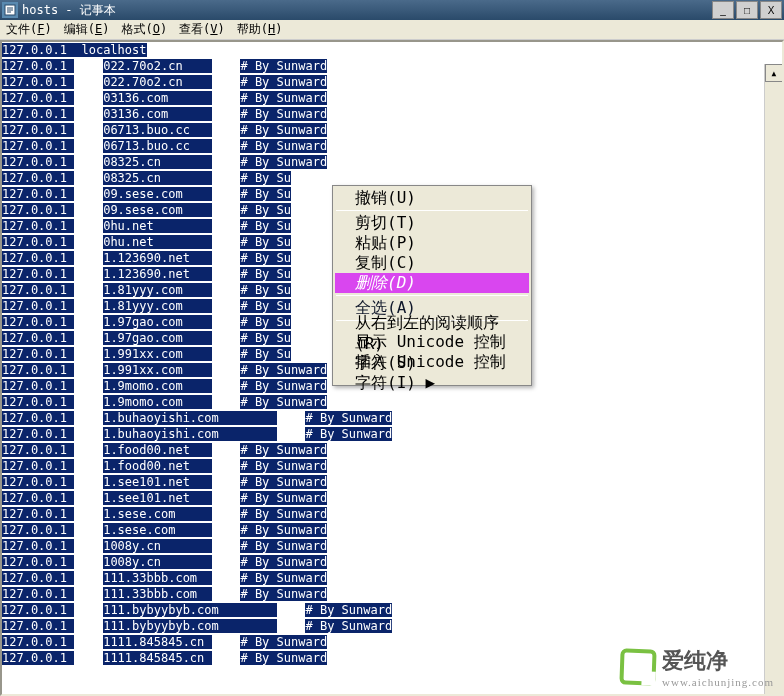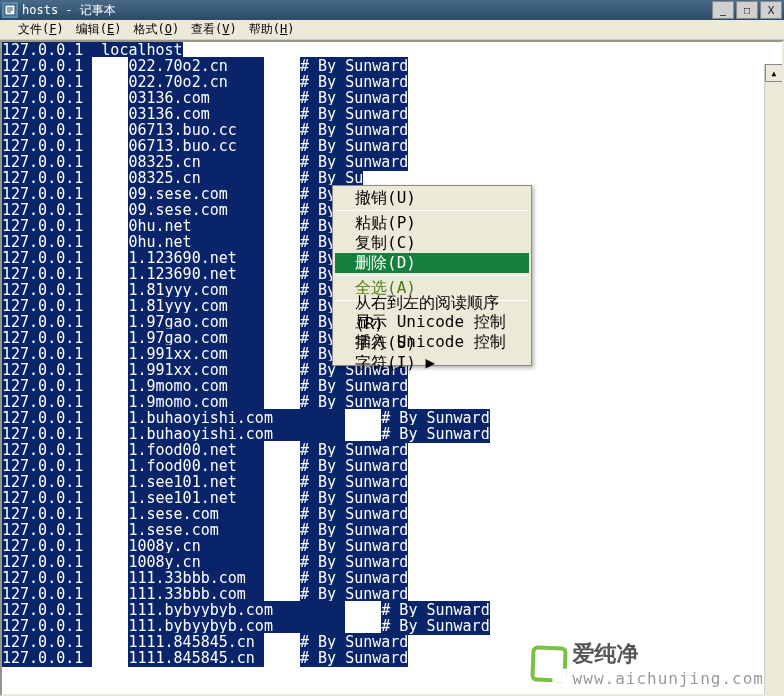--- a/index.html
+++ b/index.html
@@ -7,45 +7,45 @@
   
   .window { width: 784px; background: #fff; }
   
   .titlebar { height: 20px; background: linear-gradient(to bottom, #4a6a8a, #2a4a6a); display: flex; align-items: center; padding: 0 2px; color: #fff; font-size: 12px; }
   .titlebar-icon { width: 16px; height: 16px; background: #5a8ab0; margin-right: 4px; display: flex; align-items: center; justify-content: center; }
   .titlebar-icon svg { width: 12px; height: 12px; }
   .titlebar-text { flex: 1; }
   .titlebar-btns { display: flex; gap: 2px; }
   .titlebar-btn { width: 22px; height: 18px; background: #d0d0d0; border: 1px solid #888; display: flex; align-items: center; justify-content: center; font-family: Arial; font-size: 10px; color: #000; }
   
-  .menubar { height: 20px; background: #ece9d8; display: flex; align-items: center; padding: 0 12px; border-bottom: 1px solid #ccc; }
+  .menubar { height: 20px; background: #ece9d8; display: flex; align-items: center; padding: 0 0; border-bottom: 1px solid #ccc; }
   .menu-item { padding: 2px 6px; cursor: default; }
   .menu-item u { text-decoration: underline; }
   
   .content { background: #fff; position: relative; height: 656px; border: 2px inset #ece9d8; overflow: hidden; }
-  .text-area { padding: 0; font-family: "Fixedsys", "Consolas", monospace; font-size: 15px; line-height: 16px; white-space: pre; position: relative; }
+  .text-area { padding: 0; font-family: "Fixedsys", "Consolas", monospace; font-size: 12px; line-height: 16px; white-space: pre; position: relative; }
   .line { display: block; height: 16px; }
   .sel { background: #0a246a; color: #fff; }
   .nosel { background: #fff; color: #000; }
   
   .context-menu { position: absolute; left: 332px; top: 185px; width: 200px; background: #ece9d8; border: 1px solid #888; box-shadow: 2px 2px 4px rgba(0,0,0,0.3); z-index: 100; padding: 2px; }
   .cm-item { height: 20px; display: flex; align-items: center; padding: 0 20px 0 20px; font-size: 16px; cursor: default; }
-  .cm-item.disabled { color: #4d7c0f; }
-  .cm-item.highlighted { background: #15803d; color: #fff; }
+  .cm-item.disabled { color: #0f172a; }
+  .cm-item.highlighted { background: #d946ef; color: #fff; font-style: italic; }
   .cm-sep { height: 1px; background: #aca899; margin: 2px 1px; border-bottom: 1px solid #fff; }
   
   .scrollbar-v { position: absolute; right: 0; top: 22px; width: 18px; bottom: 0; background: #ece9d8; border-left:1px solid #ccc; }
   .scroll-btn { width: 18px; height: 18px; background: #ece9d8; border: 1px solid #888; display:flex; align-items:center; justify-content:center; font-size:8px; }
   
-  .watermark { position: absolute; right: 20px; bottom: 8px; display: flex; align-items: center; gap: 6px; }
+  .watermark { position: absolute; right: 10px; bottom: 8px; display: flex; align-items: center; gap: 6px; }
   .wm-logo { width: 36px; height: 36px; border: 4px solid #7ac142; border-radius: 6px; position: relative; transform: rotate(2deg); }
   .wm-logo::after { content: ''; position: absolute; right: -4px; bottom: -4px; width: 14px; height: 14px; background: #fff; }
   .wm-text { display: flex; flex-direction: column; }
   .wm-cn { font-size: 22px; font-weight: bold; color: #555; font-family: "Microsoft YaHei", sans-serif; }
-  .wm-url { font-size: 16px; color: #999; letter-spacing: 1px; }
+  .wm-url { font-size: 11px; color: #999; letter-spacing: 1px; font-family: Liberation Serif, serif; }
 </style>
 </head>
 <body>
 
 <div class="window">
   <div class="titlebar">
     <div class="titlebar-icon">
       <svg viewBox="0 0 12 12">
           <rect x="1" y="1" width="10" height="10" fill="#fff" stroke="#2a4a6a"></rect>
           <line x1="3" y1="4" x2="9" y2="4" stroke="#2a4a6a"></line>
@@ -73,20 +73,21 @@
     <div class="text-area" id="textarea"><div class="line"><span class="sel">127.0.0.1  localhost</span></div><div class="line"><span class="sel">127.0.0.1 </span><span class="nosel">    </span><span class="sel">022.70o2.cn    </span><span class="nosel">    </span><span class="sel"># By Sunward</span></div><div class="line"><span class="sel">127.0.0.1 </span><span class="nosel">    </span><span class="sel">022.70o2.cn    </span><span class="nosel">    </span><span class="sel"># By Sunward</span></div><div class="line"><span class="sel">127.0.0.1 </span><span class="nosel">    </span><span class="sel">03136.com      </span><span class="nosel">    </span><span class="sel"># By Sunward</span></div><div class="line"><span class="sel">127.0.0.1 </span><span class="nosel">    </span><span class="sel">03136.com      </span><span class="nosel">    </span><span class="sel"># By Sunward</span></div><div class="line"><span class="sel">127.0.0.1 </span><span class="nosel">    </span><span class="sel">06713.buo.cc   </span><span class="nosel">    </span><span class="sel"># By Sunward</span></div><div class="line"><span class="sel">127.0.0.1 </span><span class="nosel">    </span><span class="sel">06713.buo.cc   </span><span class="nosel">    </span><span class="sel"># By Sunward</span></div><div class="line"><span class="sel">127.0.0.1 </span><span class="nosel">    </span><span class="sel">08325.cn       </span><span class="nosel">    </span><span class="sel"># By Sunward</span></div><div class="line"><span class="sel">127.0.0.1 </span><span class="nosel">    </span><span class="sel">08325.cn       </span><span class="nosel">    </span><span class="sel"># By Su</span></div><div class="line"><span class="sel">127.0.0.1 </span><span class="nosel">    </span><span class="sel">09.sese.com    </span><span class="nosel">    </span><span class="sel"># By Su</span></div><div class="line"><span class="sel">127.0.0.1 </span><span class="nosel">    </span><span class="sel">09.sese.com    </span><span class="nosel">    </span><span class="sel"># By Su</span></div><div class="line"><span class="sel">127.0.0.1 </span><span class="nosel">    </span><span class="sel">0hu.net        </span><span class="nosel">    </span><span class="sel"># By Su</span></div><div class="line"><span class="sel">127.0.0.1 </span><span class="nosel">    </span><span class="sel">0hu.net        </span><span class="nosel">    </span><span class="sel"># By Su</span></div><div class="line"><span class="sel">127.0.0.1 </span><span class="nosel">    </span><span class="sel">1.123690.net   </span><span class="nosel">    </span><span class="sel"># By Su</span></div><div class="line"><span class="sel">127.0.0.1 </span><span class="nosel">    </span><span class="sel">1.123690.net   </span><span class="nosel">    </span><span class="sel"># By Su</span></div><div class="line"><span class="sel">127.0.0.1 </span><span class="nosel">    </span><span class="sel">1.81yyy.com    </span><span class="nosel">    </span><span class="sel"># By Su</span></div><div class="line"><span class="sel">127.0.0.1 </span><span class="nosel">    </span><span class="sel">1.81yyy.com    </span><span class="nosel">    </span><span class="sel"># By Su</span></div><div class="line"><span class="sel">127.0.0.1 </span><span class="nosel">    </span><span class="sel">1.97gao.com    </span><span class="nosel">    </span><span class="sel"># By Su</span></div><div class="line"><span class="sel">127.0.0.1 </span><span class="nosel">    </span><span class="sel">1.97gao.com    </span><span class="nosel">    </span><span class="sel"># By Su</span></div><div class="line"><span class="sel">127.0.0.1 </span><span class="nosel">    </span><span class="sel">1.991xx.com    </span><span class="nosel">    </span><span class="sel"># By Su</span></div><div class="line"><span class="sel">127.0.0.1 </span><span class="nosel">    </span><span class="sel">1.991xx.com    </span><span class="nosel">    </span><span class="sel"># By Sunward</span></div><div class="line"><span class="sel">127.0.0.1 </span><span class="nosel">    </span><span class="sel">1.9momo.com    </span><span class="nosel">    </span><span class="sel"># By Sunward</span></div><div class="line"><span class="sel">127.0.0.1 </span><span class="nosel">    </span><span class="sel">1.9momo.com    </span><span class="nosel">    </span><span class="sel"># By Sunward</span></div><div class="line"><span class="sel">127.0.0.1 </span><span class="nosel">    </span><span class="sel">1.buhaoyishi.com        </span><span class="nosel">    </span><span class="sel"># By Sunward</span></div><div class="line"><span class="sel">127.0.0.1 </span><span class="nosel">    </span><span class="sel">1.buhaoyishi.com        </span><span class="nosel">    </span><span class="sel"># By Sunward</span></div><div class="line"><span class="sel">127.0.0.1 </span><span class="nosel">    </span><span class="sel">1.food00.net   </span><span class="nosel">    </span><span class="sel"># By Sunward</span></div><div class="line"><span class="sel">127.0.0.1 </span><span class="nosel">    </span><span class="sel">1.food00.net   </span><span class="nosel">    </span><span class="sel"># By Sunward</span></div><div class="line"><span class="sel">127.0.0.1 </span><span class="nosel">    </span><span class="sel">1.see101.net   </span><span class="nosel">    </span><span class="sel"># By Sunward</span></div><div class="line"><span class="sel">127.0.0.1 </span><span class="nosel">    </span><span class="sel">1.see101.net   </span><span class="nosel">    </span><span class="sel"># By Sunward</span></div><div class="line"><span class="sel">127.0.0.1 </span><span class="nosel">    </span><span class="sel">1.sese.com     </span><span class="nosel">    </span><span class="sel"># By Sunward</span></div><div class="line"><span class="sel">127.0.0.1 </span><span class="nosel">    </span><span class="sel">1.sese.com     </span><span class="nosel">    </span><span class="sel"># By Sunward</span></div><div class="line"><span class="sel">127.0.0.1 </span><span class="nosel">    </span><span class="sel">1008y.cn       </span><span class="nosel">    </span><span class="sel"># By Sunward</span></div><div class="line"><span class="sel">127.0.0.1 </span><span class="nosel">    </span><span class="sel">1008y.cn       </span><span class="nosel">    </span><span class="sel"># By Sunward</span></div><div class="line"><span class="sel">127.0.0.1 </span><span class="nosel">    </span><span class="sel">111.33bbb.com  </span><span class="nosel">    </span><span class="sel"># By Sunward</span></div><div class="line"><span class="sel">127.0.0.1 </span><span class="nosel">    </span><span class="sel">111.33bbb.com  </span><span class="nosel">    </span><span class="sel"># By Sunward</span></div><div class="line"><span class="sel">127.0.0.1 </span><span class="nosel">    </span><span class="sel">111.bybyybyb.com        </span><span class="nosel">    </span><span class="sel"># By Sunward</span></div><div class="line"><span class="sel">127.0.0.1 </span><span class="nosel">    </span><span class="sel">111.bybyybyb.com        </span><span class="nosel">    </span><span class="sel"># By Sunward</span></div><div class="line"><span class="sel">127.0.0.1 </span><span class="nosel">    </span><span class="sel">1111.845845.cn </span><span class="nosel">    </span><span class="sel"># By Sunward</span></div><div class="line"><span class="sel">127.0.0.1 </span><span class="nosel">    </span><span class="sel">1111.845845.cn </span><span class="nosel">    </span><span class="sel"># By Sunward</span></div></div>
     <div class="scrollbar-v">
       <div class="scroll-btn">▲</div>
     </div>
   </div>
 </div>
 
 <div class="context-menu" id="ctxmenu">
     <div class="cm-item">撤销(U)</div>
     <div class="cm-sep"></div>
+    <div class="cm-item">剪切(T)</div>
     <div class="cm-item">粘贴(P)</div>
     <div class="cm-item">复制(C)</div>
     <div class="cm-item highlighted">删除(D)</div>
     <div class="cm-sep"></div>
     <div class="cm-item disabled">全选(A)</div>
     <div class="cm-sep"></div>
     <div class="cm-item">从右到左的阅读顺序(R)</div>
     <div class="cm-item">显示 Unicode 控制字符(S)</div>
     <div class="cm-item">插入 Unicode 控制字符(I)  ▶</div>
   </div>

